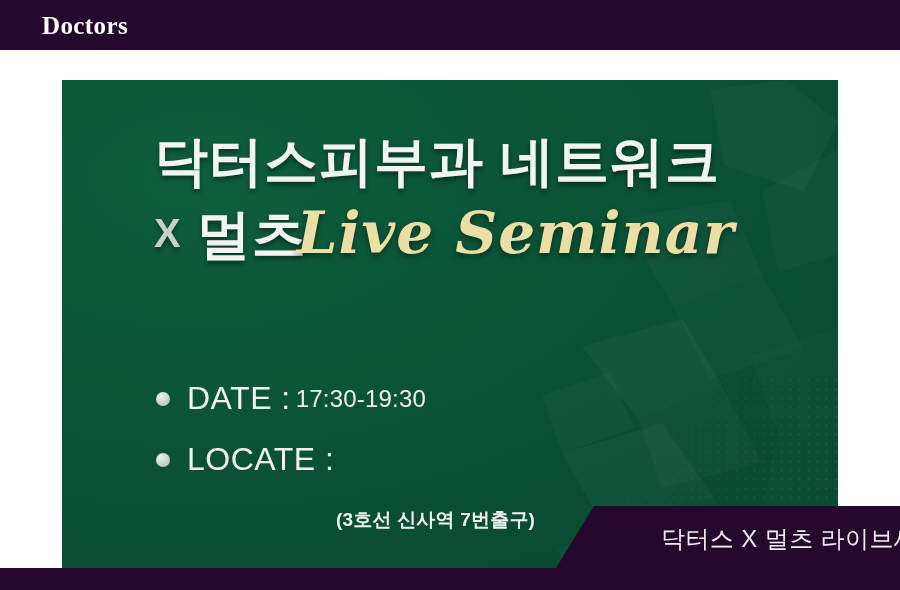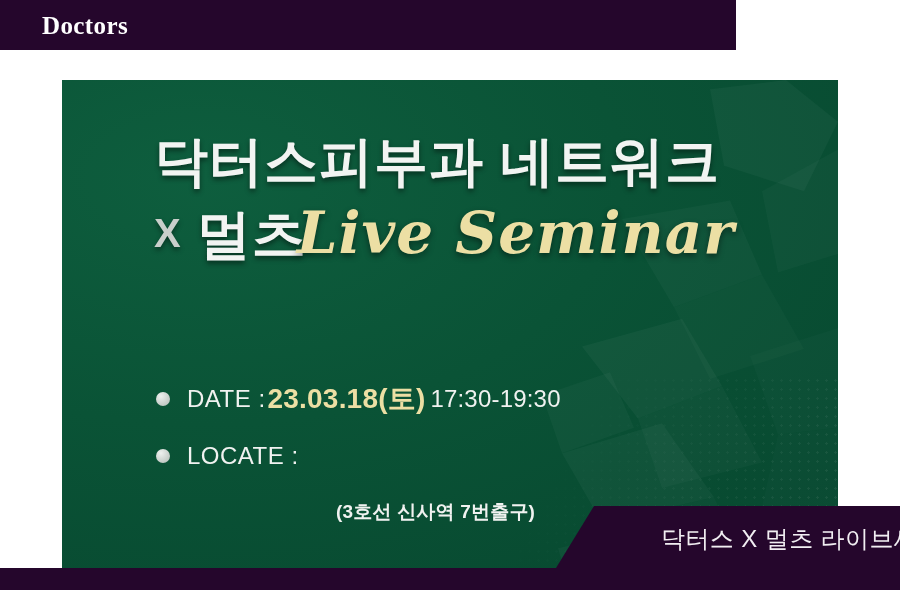--- a/index.html
+++ b/index.html
@@ -13,21 +13,21 @@
     height: 590px;
     background: #ffffff;
     overflow: hidden;
     font-family: "Liberation Sans", sans-serif;
   }
 
   
   .topbar {
     position: absolute;
     left: 0; top: 0;
-    width: 736px; height: 50px;
+    width: 900px; height: 50px;
     background: #25062c;
   }
   .brand {
     position: absolute;
     left: 42px; top: 12px;
     color: #ffffff;
     font-family: "Liberation Serif", "DejaVu Serif", serif;
     font-weight: bold;
     font-size: 25px;
     letter-spacing: 0.4px;
@@ -128,21 +128,21 @@
   }
   .info-row + .info-row { margin-top: 24px; }
   .bullet {
     width: 14px; height: 14px;
     border-radius: 50%;
     background: radial-gradient(circle at 35% 30%, #eef1ef 0%, #c3cbc6 70%, #aab4ae 100%);
     margin-right: 17px;
     flex: 0 0 auto;
   }
   .lbl {
-    font-size: 24px;
+    font-size: 32px;
     color: #f0f2f0;
     letter-spacing: 0.5px;
   }
   .val-gold {
     font-size: 28px;
     font-weight: bold;
     color: #ecdfa4;
     letter-spacing: 0.2px;
     margin-left: 2px;
   }
@@ -216,21 +216,20 @@
       <div class="line2">
         <span class="x-mark">X</span><span class="merz">멀츠</span><span class="script">Live Seminar</span>
       </div>
     </div>
 
     <div class="info">
 
       <div class="info-row">
         <span class="bullet"></span>
         <span class="lbl">DATE :</span>
-        <span class="val-gold">23.03.18(토)</span>
         <span class="val-white">17:30-19:30</span>
       </div>
 
       <div class="info-row">
         <span class="bullet"></span>
         <span class="lbl">LOCATE :</span>
       </div>
 
       <div class="subnote">(3호선 신사역 7번출구)</div>
     </div>

